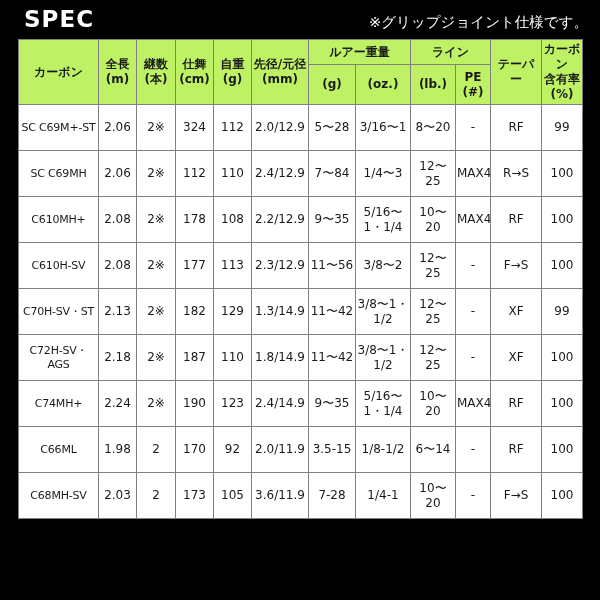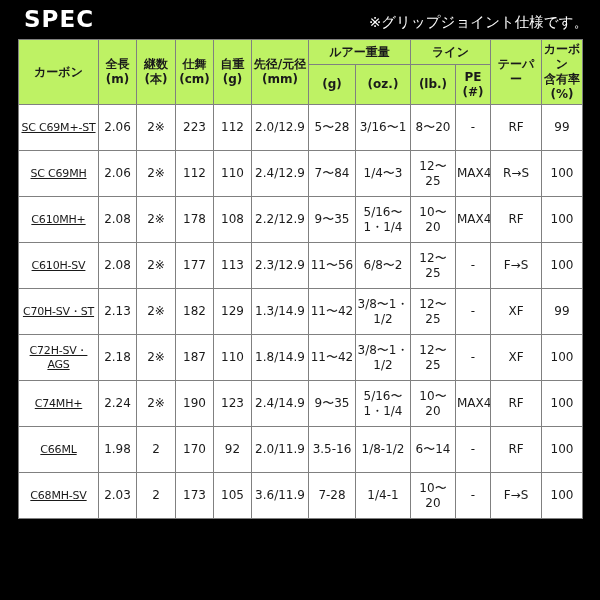--- a/index.html
+++ b/index.html
@@ -56,21 +56,21 @@
     overflow: hidden;
   }
   .spec-table th {
     background: #bef264;
     font-weight: bold;
     font-size: 12px;
   }
   .spec-table thead tr.group-row th { height: 22px; }
   .spec-table thead tr.unit-row th { height: 31px; }
   .spec-table tbody td { height: 46px; }
-  .spec-table td.col-item { font-size: 11px; letter-spacing: -0.2px; text-decoration: underline; }
+  .spec-table td.col-item { font-size: 11px; letter-spacing: -0.2px; }
 </style>
 </head>
 <body>
 
 <div class="page">
 
   <div class="top-bar">
     <div class="spec-title">SPEC</div>
     <div class="spec-note">※グリップジョイント仕様です。</div>
   </div>
@@ -115,21 +115,21 @@
         <th>(oz.)</th>
         <th>(lb.)</th>
         <th>PE (#)</th>
       </tr>
     </thead>
     <tbody>
       <tr>
         <td class="col-item">SC C69M+-ST</td>
         <td>2.06</td>
         <td>2※</td>
-        <td>223</td>
+        <td>324</td>
         <td>112</td>
         <td>2.0/12.9</td>
         <td>5〜28</td>
         <td>3/16〜1</td>
         <td>8〜20</td>
         <td>-</td>
         <td>RF</td>
         <td>99</td>
       </tr>
       <tr>
@@ -162,21 +162,21 @@
         <td>100</td>
       </tr>
       <tr>
         <td class="col-item">C610H-SV</td>
         <td>2.08</td>
         <td>2※</td>
         <td>177</td>
         <td>113</td>
         <td>2.3/12.9</td>
         <td>11〜56</td>
-        <td>6/8〜2</td>
+        <td>3/8〜2</td>
         <td>12〜25</td>
         <td>-</td>
         <td>F→S</td>
         <td>100</td>
       </tr>
       <tr>
         <td class="col-item">C70H-SV・ST</td>
         <td>2.13</td>
         <td>2※</td>
         <td>182</td>
@@ -220,21 +220,21 @@
         <td>RF</td>
         <td>100</td>
       </tr>
       <tr>
         <td class="col-item">C66ML</td>
         <td>1.98</td>
         <td>2</td>
         <td>170</td>
         <td>92</td>
         <td>2.0/11.9</td>
-        <td>3.5-16</td>
+        <td>3.5-15</td>
         <td>1/8-1/2</td>
         <td>6〜14</td>
         <td>-</td>
         <td>RF</td>
         <td>100</td>
       </tr>
       <tr>
         <td class="col-item">C68MH-SV</td>
         <td>2.03</td>
         <td>2</td>

